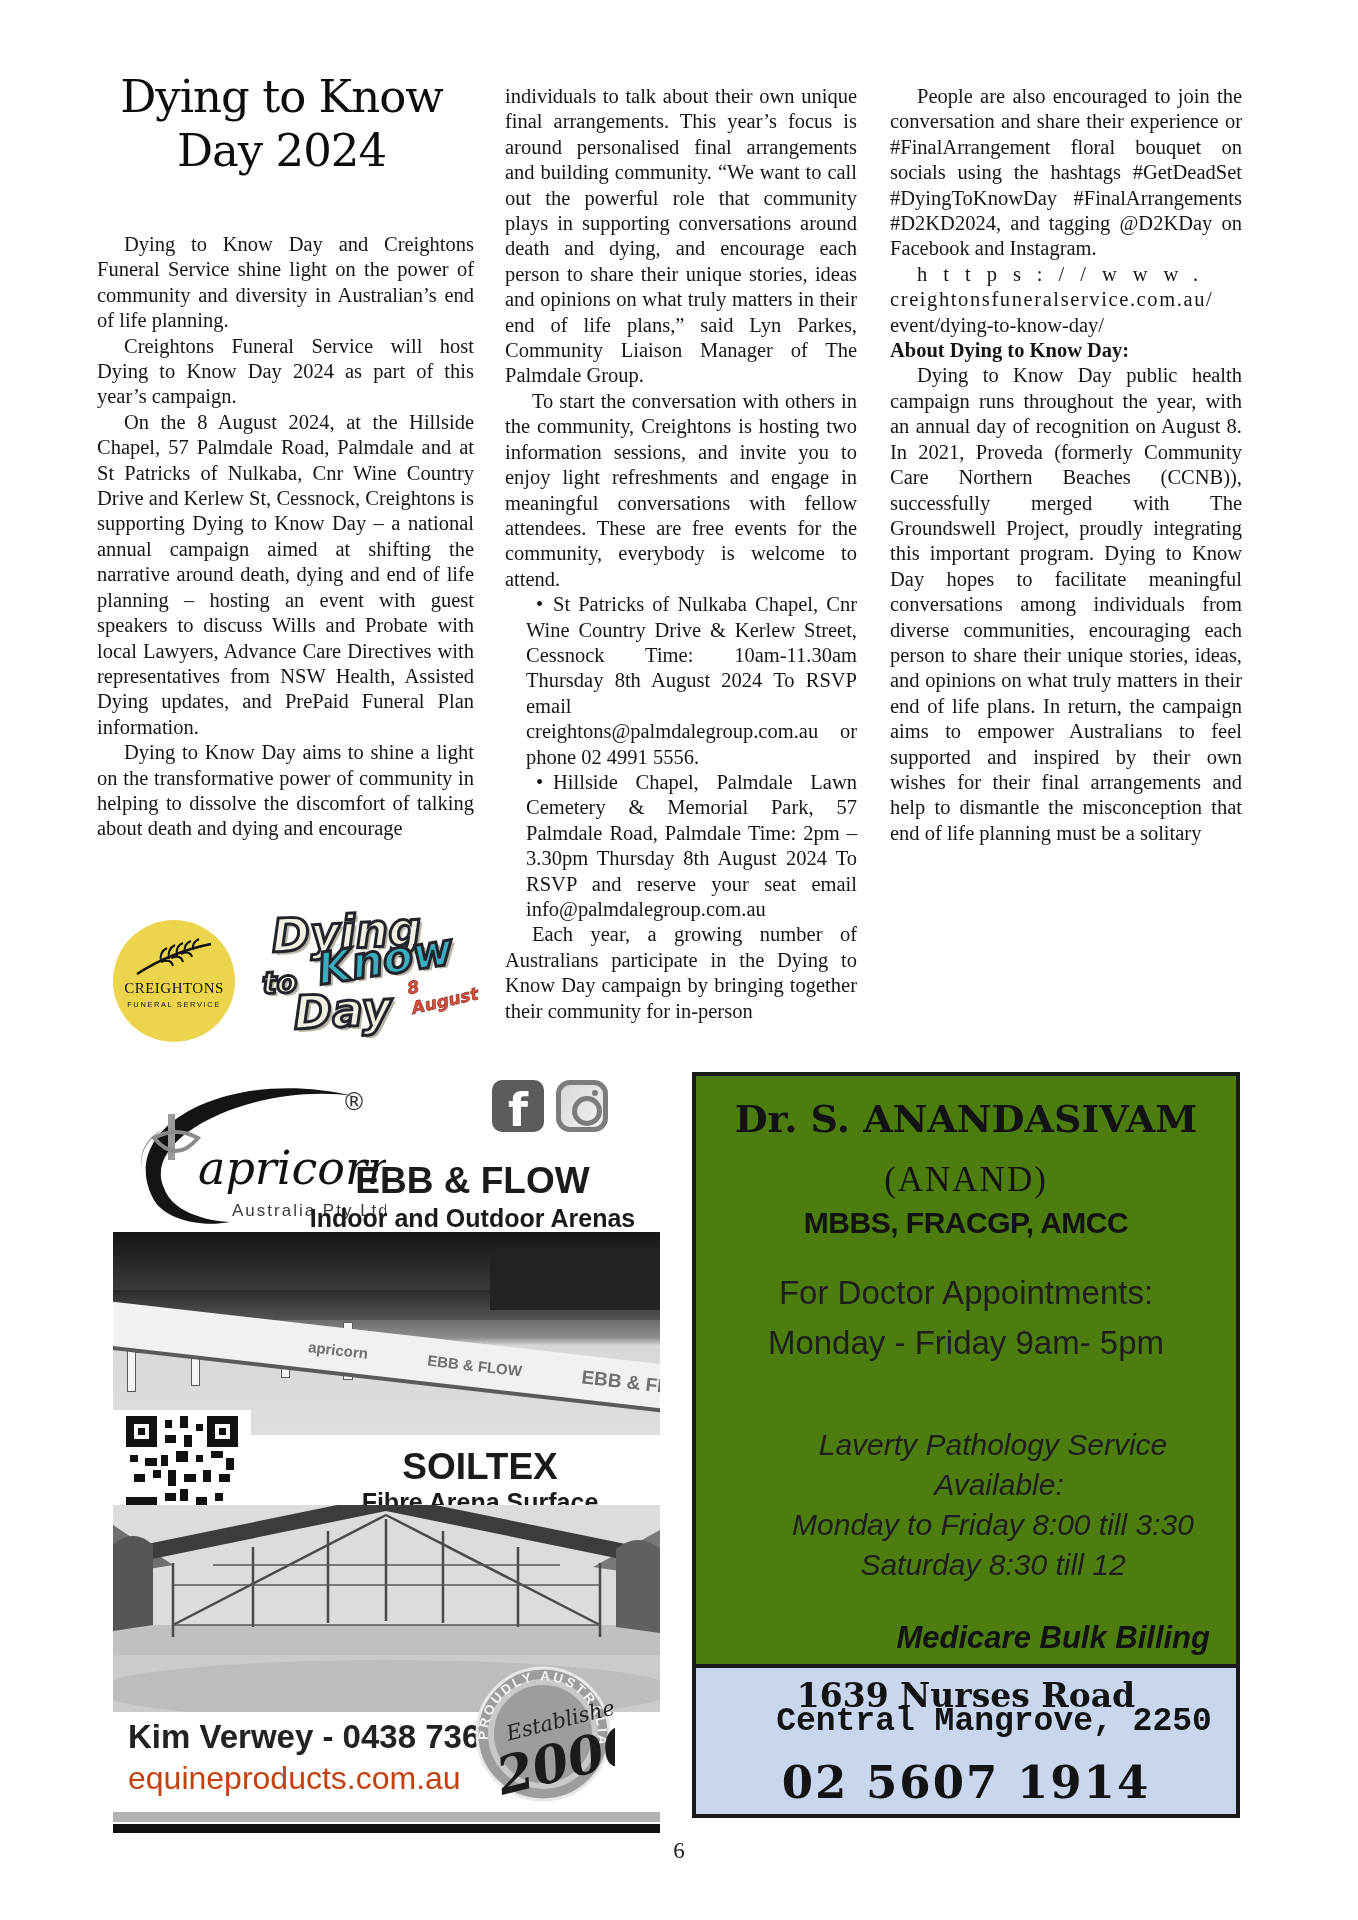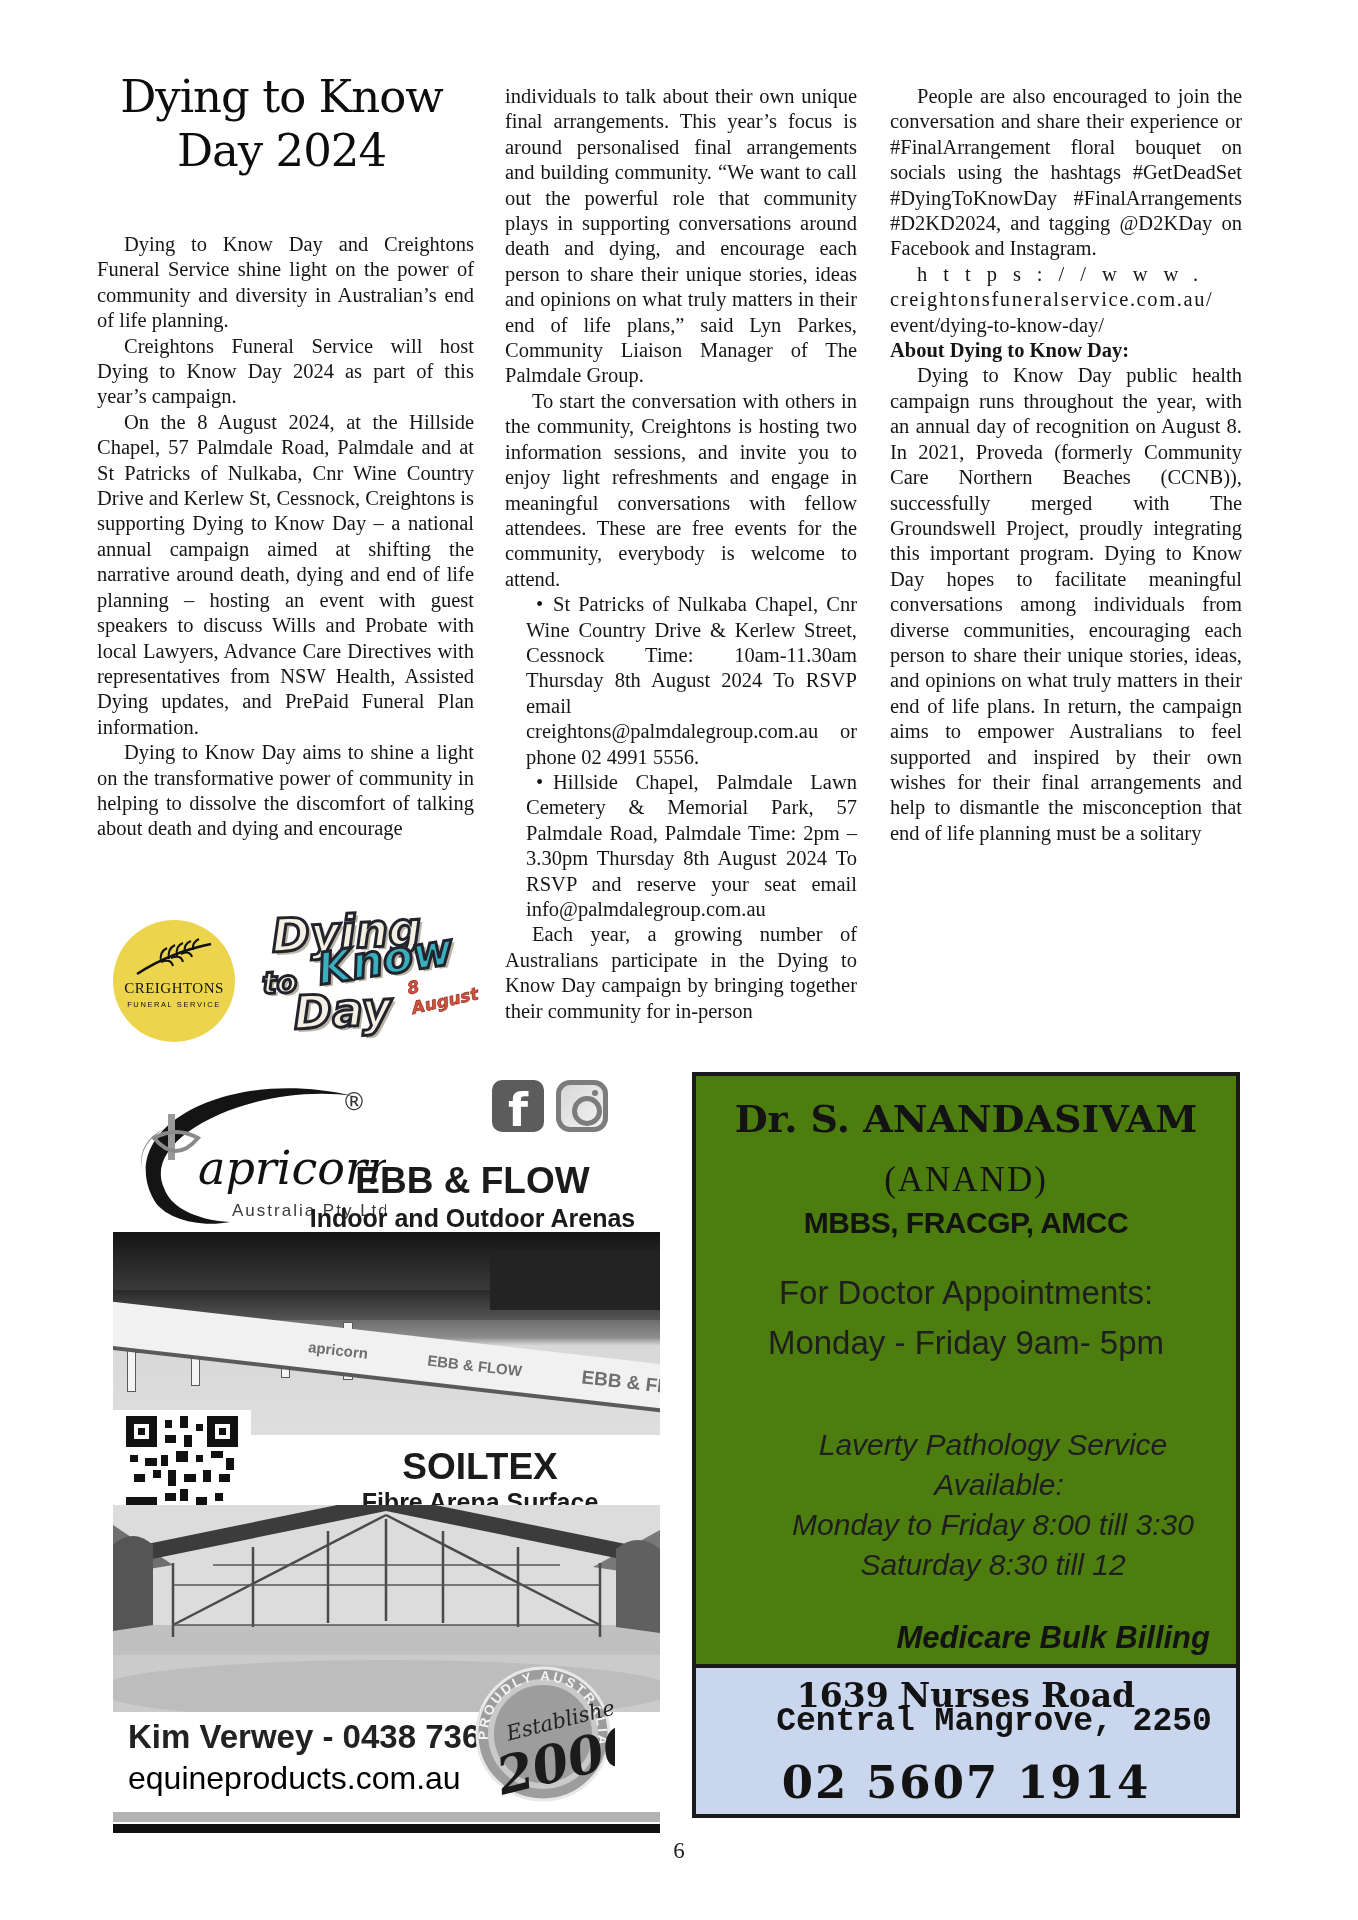--- a/index.html
+++ b/index.html
@@ -65,21 +65,21 @@
   #photo2{top:1505px;height:207px;}
   .soiltex{position:absolute;left:330px;top:1446px;width:300px;text-align:center;
            font-family:"Liberation Sans",sans-serif;color:#1b1b1b;}
   .soiltex .l1{font-weight:bold;font-size:37px;}
   .soiltex .l2{font-weight:bold;font-size:25px;}
   .qr{position:absolute;left:113px;top:1410px;width:138px;height:124px;background:#ffffff;
       display:flex;align-items:center;justify-content:center;}
   .contact{position:absolute;left:128px;top:1718px;font-family:"Liberation Sans",sans-serif;
            font-weight:bold;font-size:33px;color:#222;}
   .website{position:absolute;left:128px;top:1760px;font-family:"Liberation Sans",sans-serif;
-           font-size:32px;color:#000000;}
+           font-size:32px;color:#c2410c;}
   .badge{position:absolute;left:473px;top:1660px;}
   .bar-gray{position:absolute;left:113px;top:1812px;width:547px;height:10px;background:#b3b3b3;}
   .bar-black{position:absolute;left:113px;top:1824px;width:547px;height:9px;background:#101010;}
 
   
   .doc{position:absolute;left:692px;top:1072px;width:548px;height:746px;border:4px solid #1a1a1a;
        box-sizing:border-box;background:#4d7c0f;text-align:center;font-family:"Liberation Sans",sans-serif;color:#131313;}
   .doc > div{position:absolute;left:0;width:100%;}
   .doc .name{top:20px;font-family:"DejaVu Serif",serif;font-weight:bold;font-size:38px;white-space:nowrap;}
   .doc .alias{top:84px;font-family:"Liberation Serif",serif;font-size:35px;letter-spacing:2px;}

